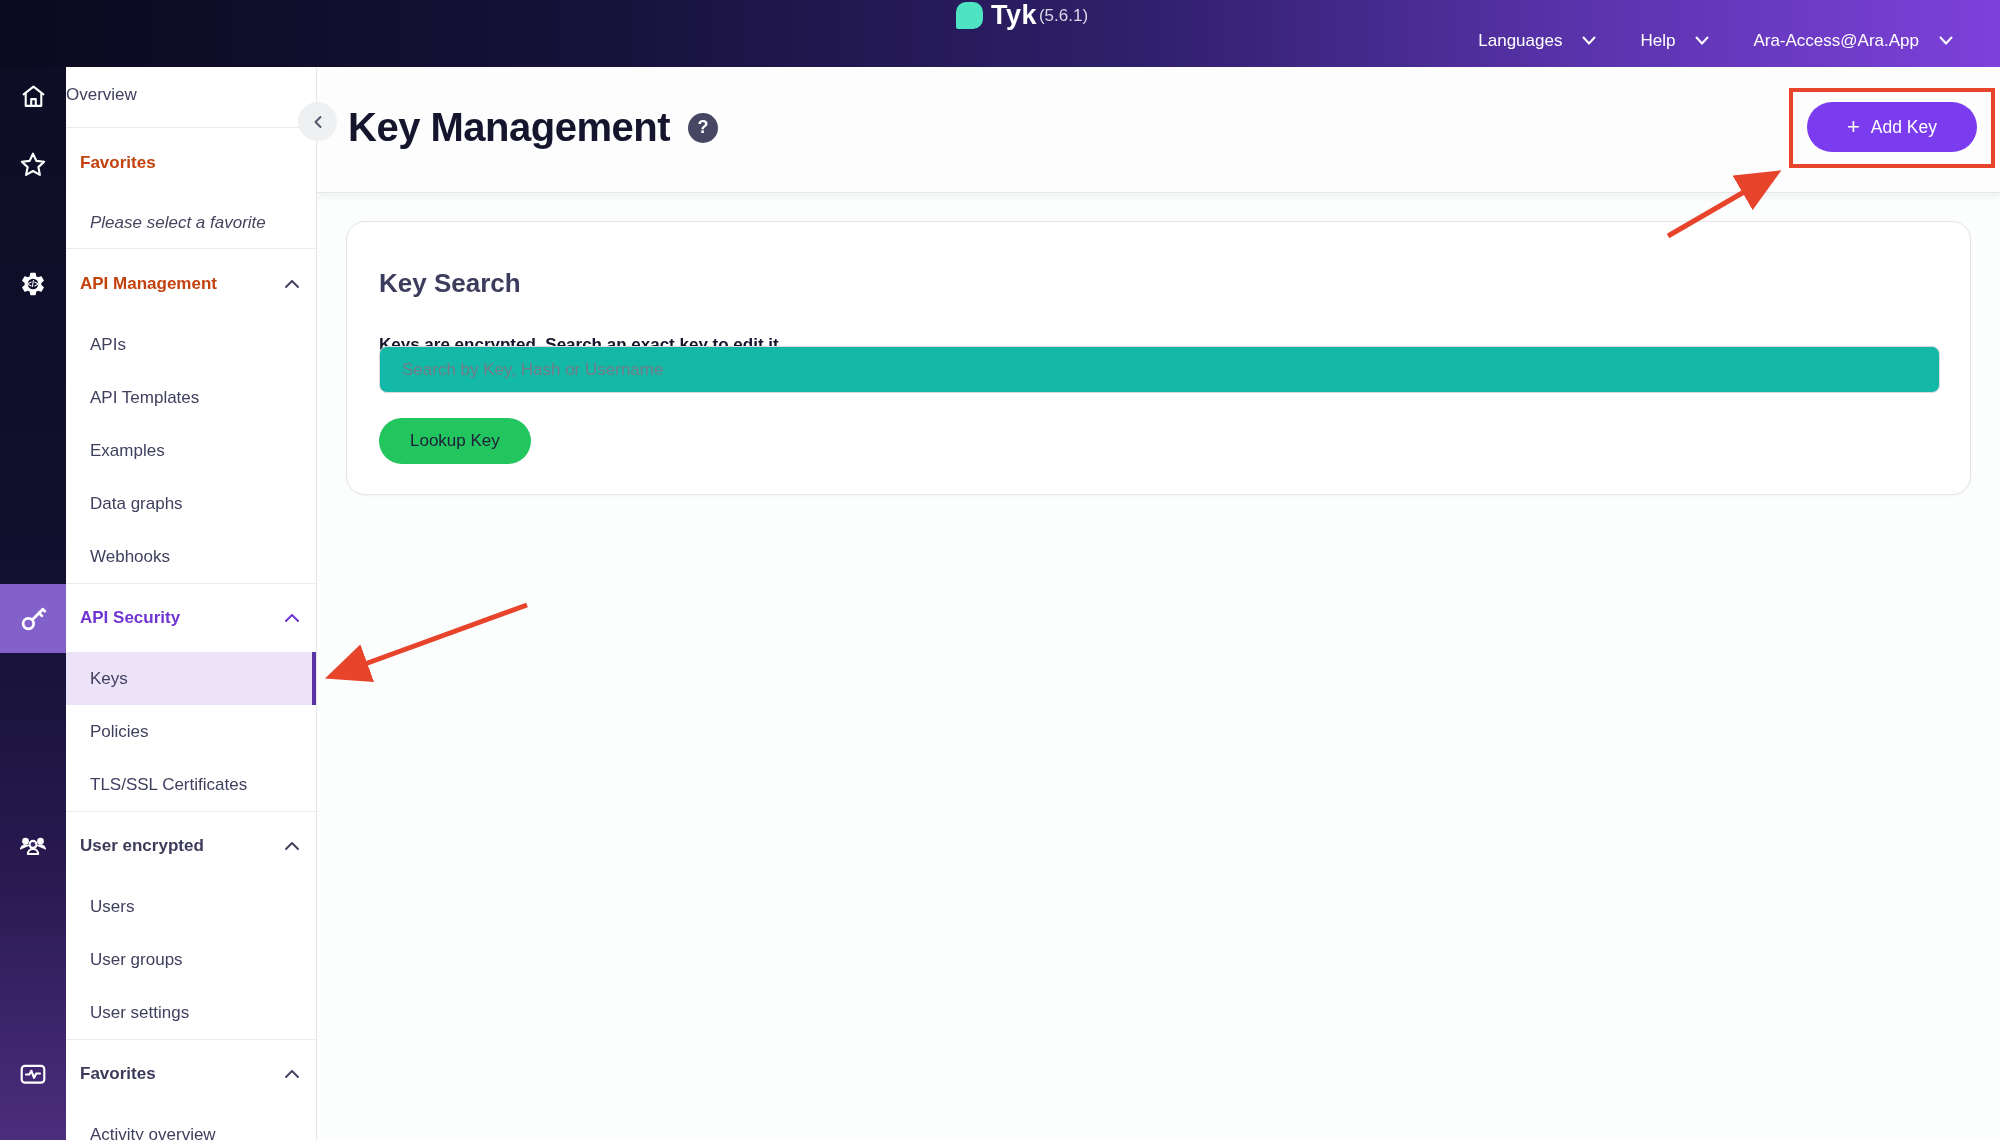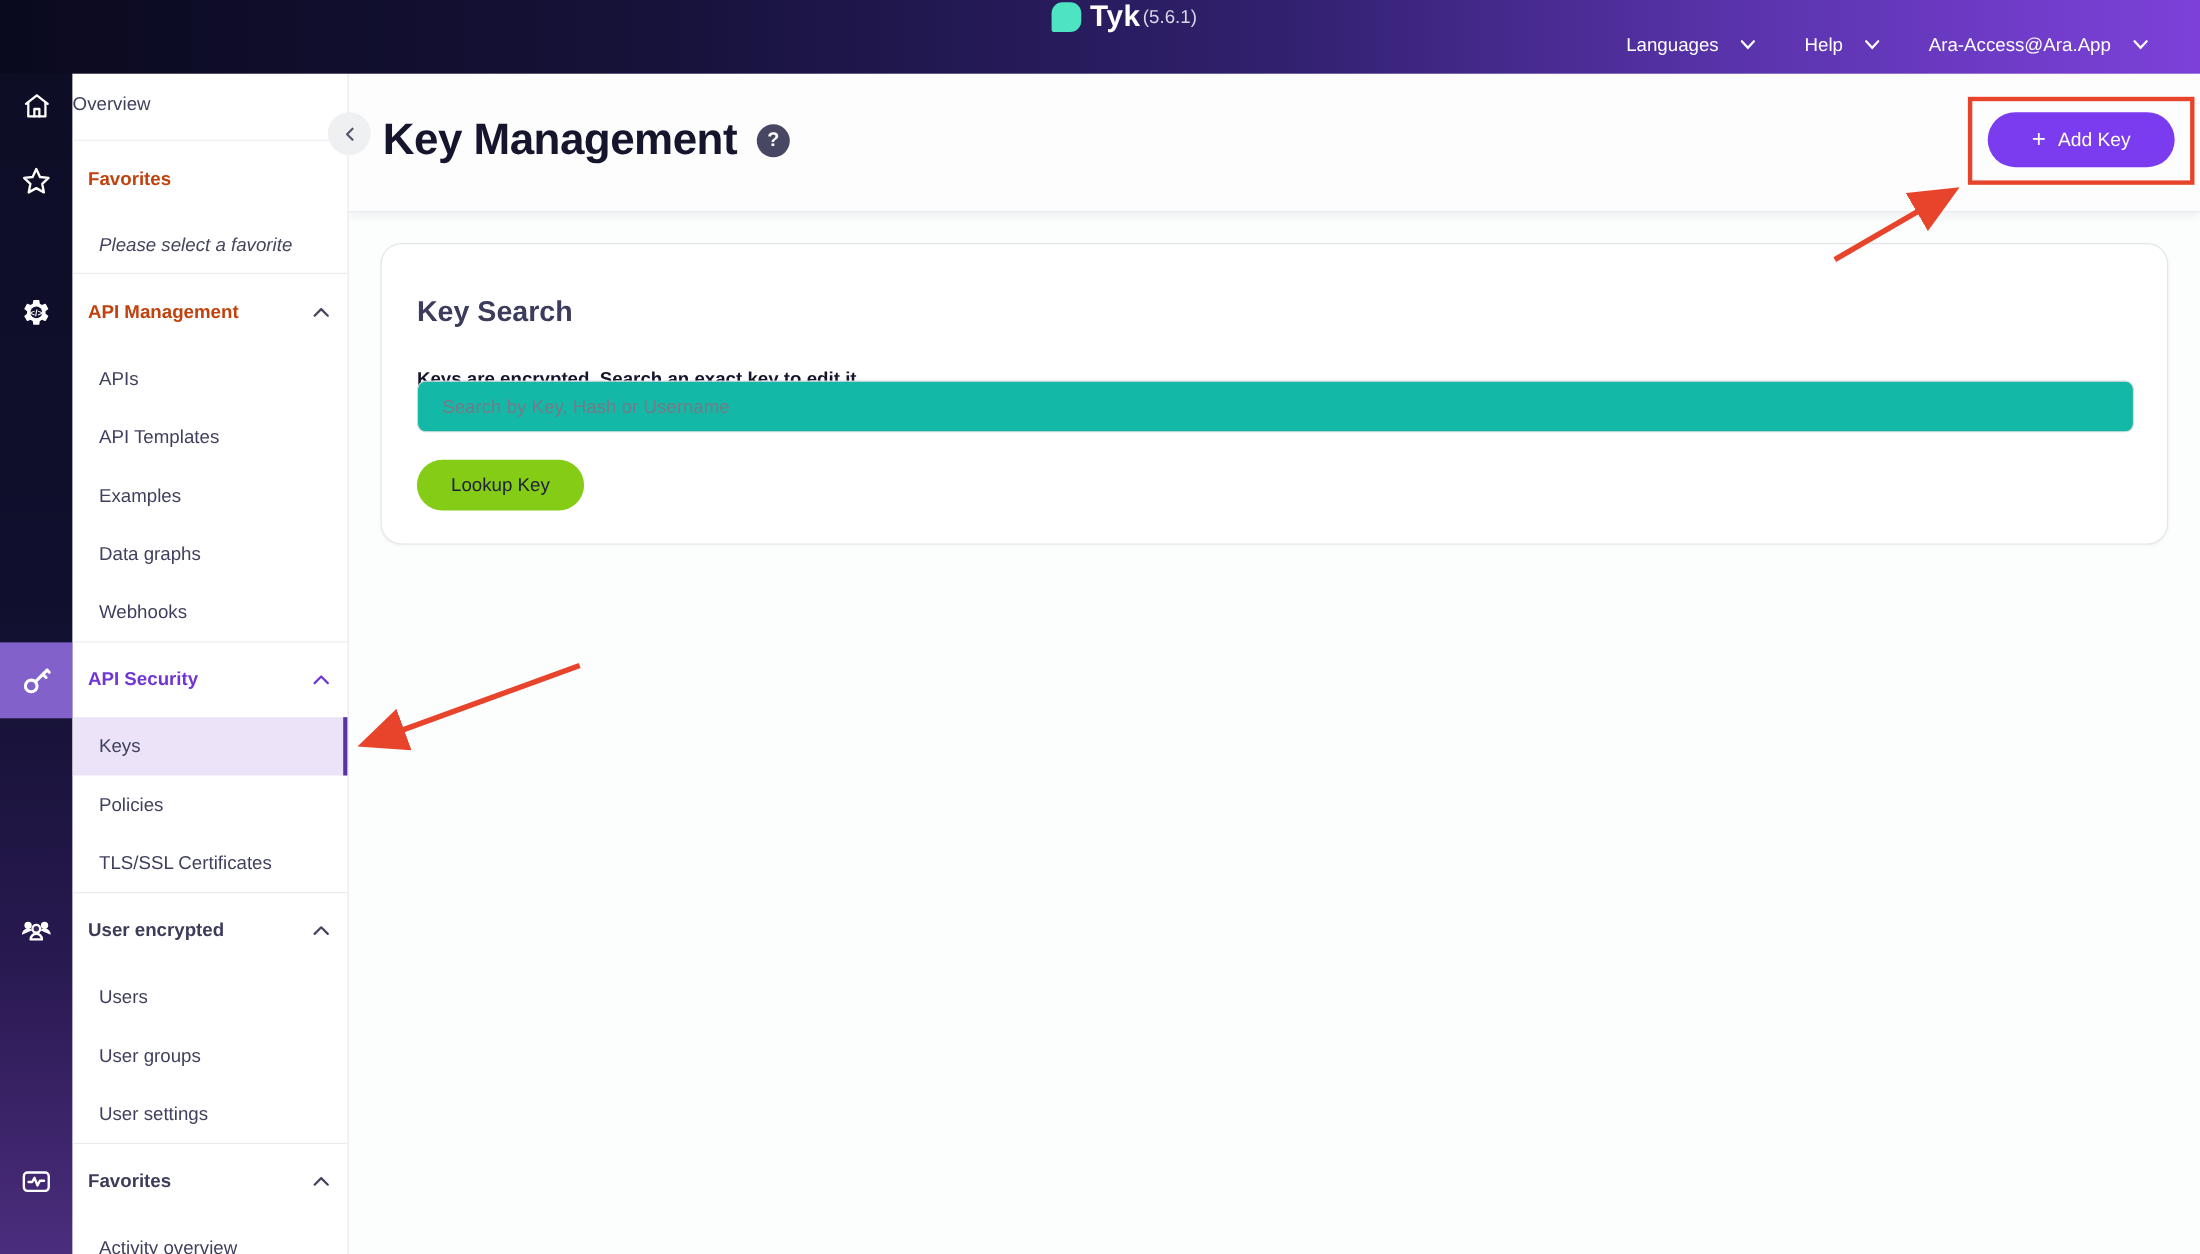--- a/index.html
+++ b/index.html
@@ -85,21 +85,21 @@
   .card-title { position:absolute; left:32px; top:46px; font-size:26px; font-weight:700; color:#3c3c5c; }
   .card-desc  { position:absolute; left:32px; top:113px; font-size:17px; font-weight:700; color:#15152d; }
   .key-input {
     position:absolute; left:32px; top:124px; width:1561px; height:47px;
     border:1px solid #d7d9de; border-radius:8px; font-size:17px; padding:0 22px;
     font-family:"Liberation Sans",sans-serif; color:#2a2a44; background:#14b8a6;
   }
   .key-input::placeholder { color:#757b88; }
   .lookup-btn {
     position:absolute; left:32px; top:196px; height:46px; padding:0 31px; border-radius:23px;
-    background:#84cc16; border:none; font-size:17px; color:#20203a; font-weight:500;
+    background:#22c55e; border:none; font-size:17px; color:#20203a; font-weight:500;
     font-family:"Liberation Sans",sans-serif; cursor:pointer;text-align:right;
   }
 
   
   .anno-rect {
     position:absolute; left:1789px; top:88px; width:206px; height:80px;
     border:4px solid #e8442c; z-index:50; pointer-events:none;
   }
   .anno-svg { position:absolute; top:0; left:0; width:2000px; height:1140px; z-index:50; pointer-events:none; }
 </style>

